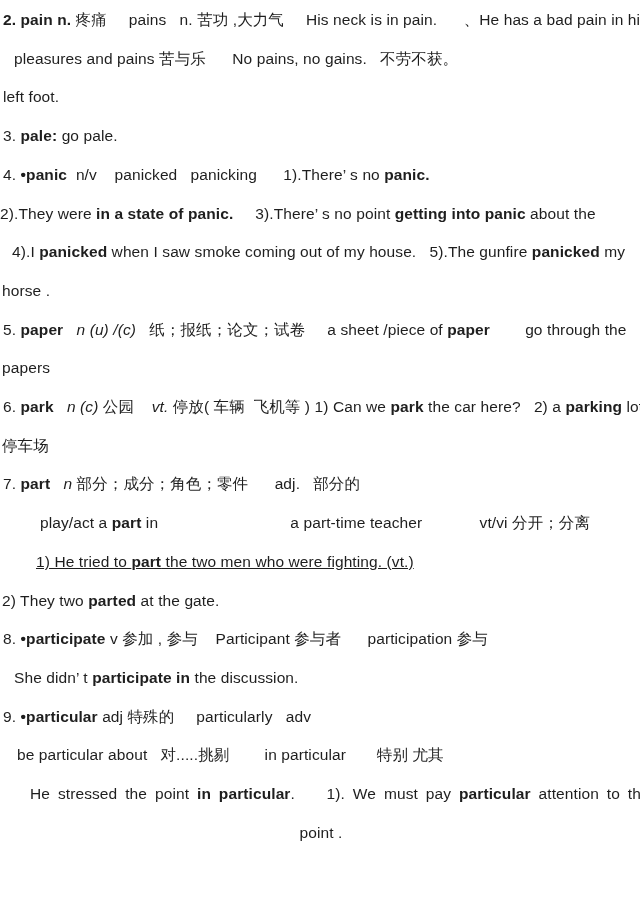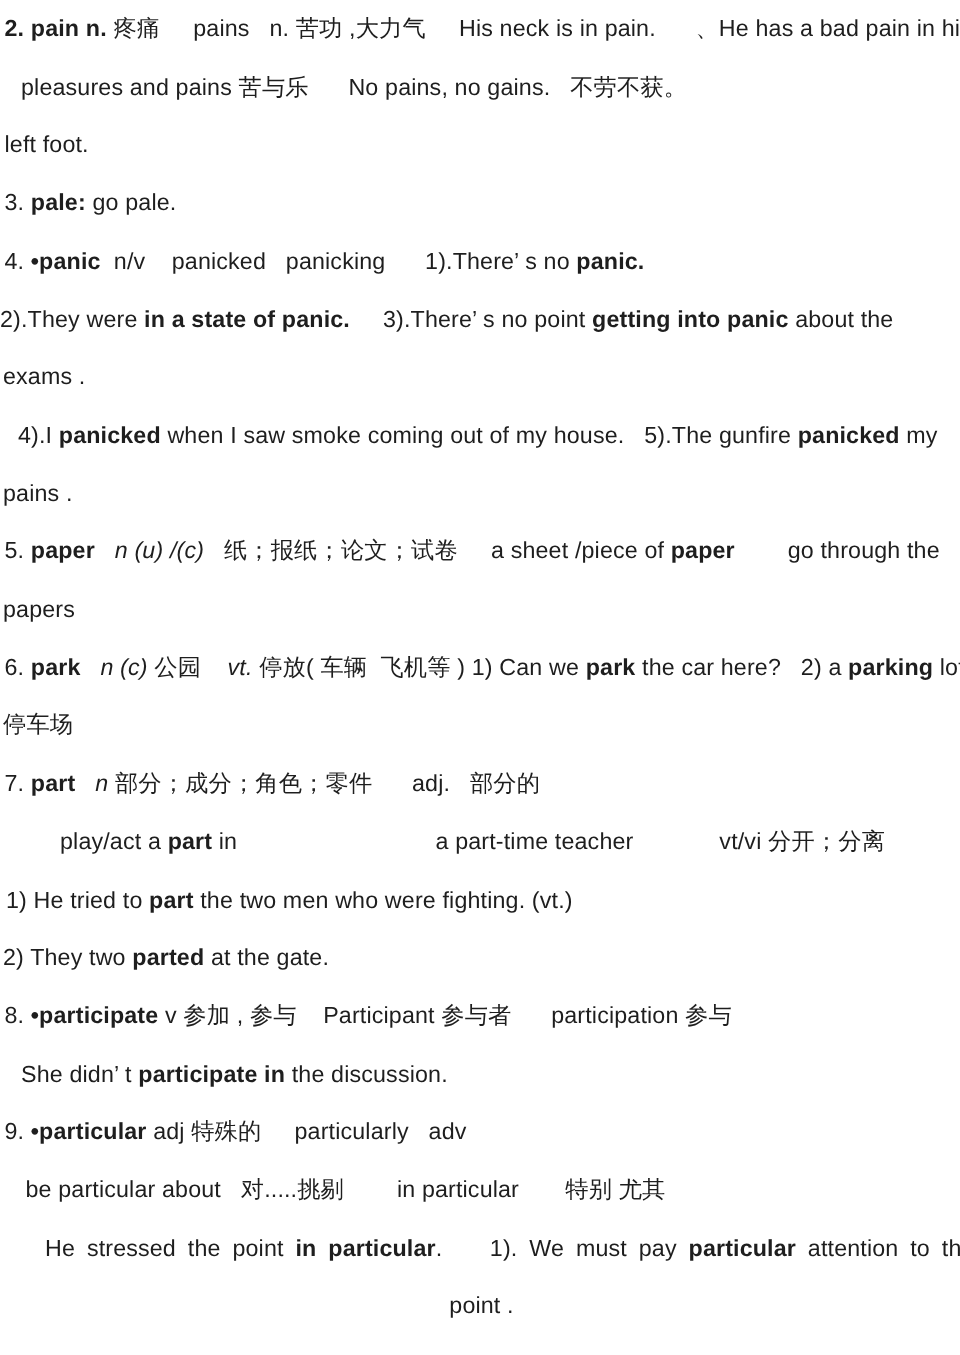--- a/index.html
+++ b/index.html
@@ -32,30 +32,29 @@
 </head>
 <body>
 
 <div class="doc">
     <p class="line" style="padding-left: 3px;"><span class="bold">2. pain n.</span><span> 疼痛     pains   n. 苦功 ,大力气     His neck is in pain.      、He has a bad pain in his</span></p>
     <p class="line" style="padding-left: 14px;"><span>pleasures and pains 苦与乐      No pains, no gains.   不劳不获。</span></p>
     <p class="line" style="padding-left: 3px;"><span>left foot.</span></p>
     <p class="line" style="padding-left: 3px;"><span>3. </span><span class="bold">pale:</span><span> go pale.</span></p>
     <p class="line" style="padding-left: 3px;"><span>4. </span><span class="bold">•panic</span><span>  n/v    panicked   panicking      1).There’ s no </span><span class="bold">panic.</span></p>
     <p class="line" style=""><span>2).They were </span><span class="bold">in a state of panic.</span><span>     3).There’ s no point </span><span class="bold">getting into panic</span><span> about the</span></p>
-    <p class="line" style="padding-left: 2px;"><span>exams .</span></p>
     <p class="line" style="padding-left: 12px;"><span>4).I </span><span class="bold">panicked</span><span> when I saw smoke coming out of my house.   5).The gunfire </span><span class="bold">panicked</span><span> my</span></p>
-    <p class="line" style="padding-left: 2px;"><span>pains .</span></p>
+    <p class="line" style="padding-left: 2px;"><span>horse .</span></p>
     <p class="line" style="padding-left: 3px;"><span>5. </span><span class="bold">paper</span><span>   </span><span class="italic">n (u) /(c)</span><span>   纸；报纸；论文；试卷     a sheet /piece of </span><span class="bold">paper</span><span>        go through the</span></p>
     <p class="line" style="padding-left: 2px;"><span>papers</span></p>
     <p class="line" style="padding-left: 3px;"><span>6. </span><span class="bold">park</span><span>   </span><span class="italic">n (c)</span><span> 公园    </span><span class="italic">vt.</span><span> 停放( 车辆  飞机等 ) 1) Can we </span><span class="bold">park</span><span> the car here?   2) a </span><span class="bold">parking</span><span> lot</span></p>
     <p class="line" style="padding-left: 2px;"><span>停车场</span></p>
     <p class="line" style="padding-left: 3px;"><span>7. </span><span class="bold">part</span><span>   </span><span class="italic">n</span><span> 部分；成分；角色；零件      adj.   部分的</span></p>
     <p class="line" style="padding-left: 40px;"><span>play/act a </span><span class="bold">part</span><span> in                              a part-time teacher             vt/vi 分开；分离</span></p>
-    <p class="line" style="padding-left: 4px;"><span>1) He tried to </span><span class="bold">part</span><span> the two men who were fighting. (vt.)</span></p>
+    <p class="line" style="padding-left: 36px; text-decoration: underline;"><span>1) He tried to </span><span class="bold">part</span><span> the two men who were fighting. (vt.)</span></p>
     <p class="line" style="padding-left: 2px;"><span>2) They two </span><span class="bold">parted</span><span> at the gate.</span></p>
     <p class="line" style="padding-left: 3px;"><span>8. </span><span class="bold">•participate</span><span> v 参加 , 参与    Participant 参与者      participation 参与</span></p>
     <p class="line" style="padding-left: 14px;"><span>She didn’ t </span><span class="bold">participate in</span><span> the discussion.</span></p>
     <p class="line" style="padding-left: 3px;"><span>9. </span><span class="bold">•particular</span><span> adj 特殊的     particularly   adv</span></p>
     <p class="line" style="padding-left: 17px;"><span>be particular about   对.....挑剔        in particular       特别 尤其</span></p>
     <p class="line" style="padding-left: 30px; word-spacing: 3.5px;"><span>He stressed the point </span><span class="bold">in particular</span><span>.    1). We must pay </span><span class="bold">particular</span><span> attention to the</span></p>
     <p class="line" style="padding-left: 2px; text-align: center;"><span>point .</span></p>
   </div>
 
 </body></html>

